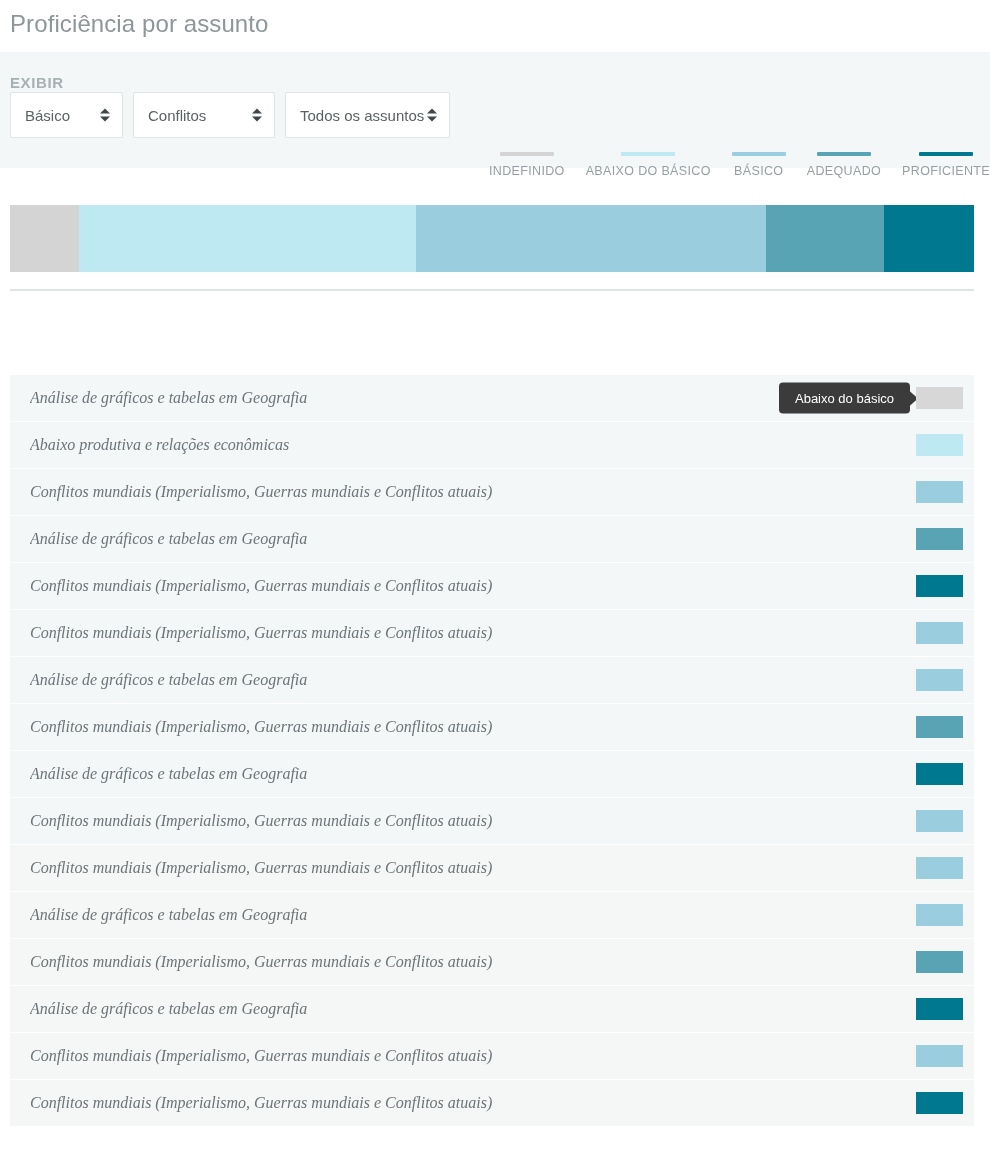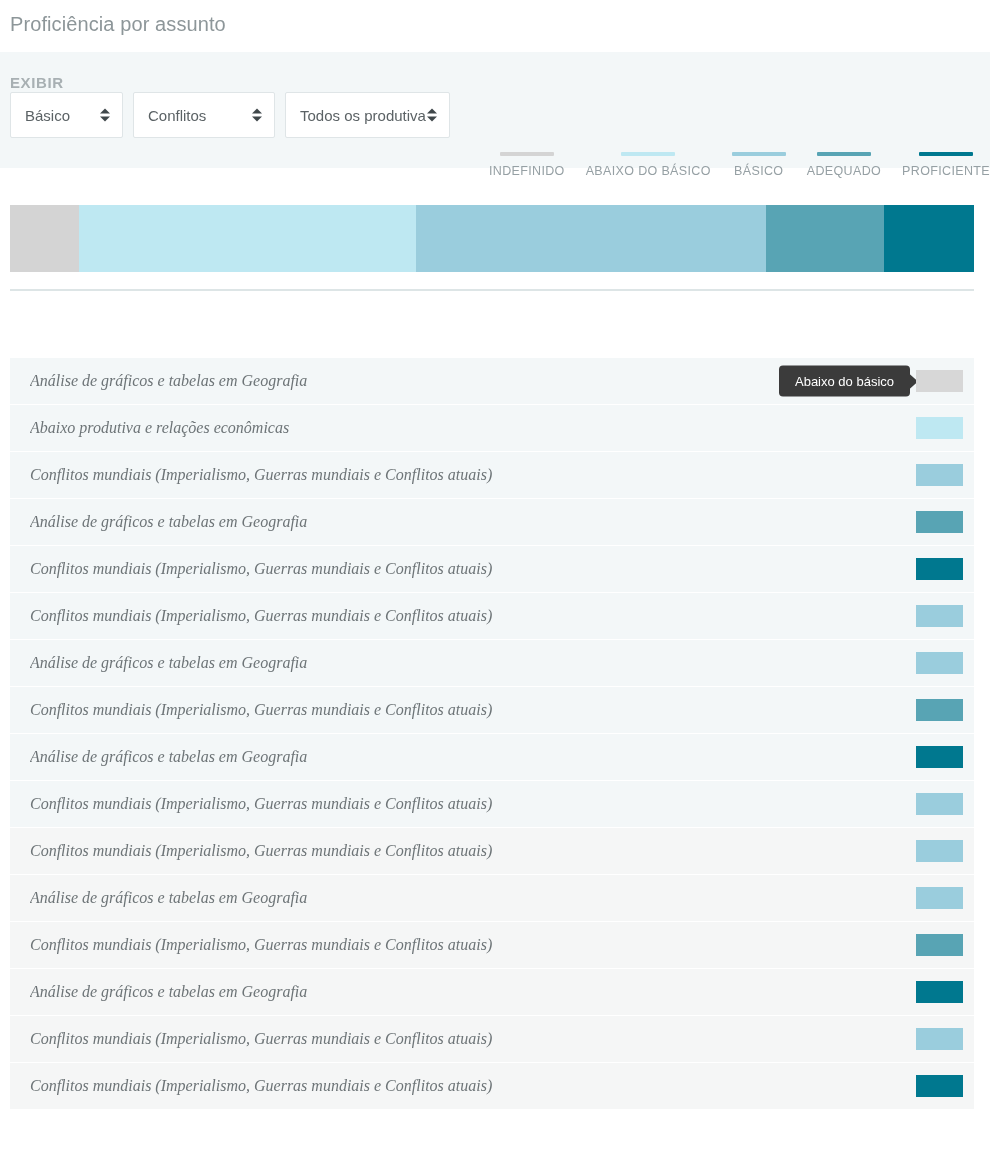--- a/index.html
+++ b/index.html
@@ -12,21 +12,21 @@
   }
   .page{position:relative;width:990px;height:1150px;}
 
   
   .titlebar{
     position:absolute;left:0;top:0;width:990px;height:52px;
     background:#ffffff;
   }
   .page-title{
     position:absolute;left:10px;top:2px;
-    font-size:20px;font-weight:400;color:#8d9699;
+    font-size:24px;font-weight:400;color:#8d9699;
     letter-spacing:.1px;line-height:44px;white-space:nowrap;
   }
 
   
   .filterband{
     position:absolute;left:0;top:52px;width:990px;height:116px;
     background:#f3f7f8;
   }
   .exibir-label{
     position:absolute;left:10px;top:22px;
@@ -107,21 +107,21 @@
   }
   .tab.t0{width:121px;}
   .tab.t1{width:157px;}
   .tab.t2{width:113px;}
   .tab.t3{width:113px;}
   .tab.t4{width:134px;}
   .tab.active{background:#41a3cd;color:#ffffff;}
 
   
   .rows{
-    position:absolute;left:10px;top:358px;width:964px;
+    position:absolute;left:10px;top:375px;width:964px;
   }
   .row{
     position:relative;height:46px;width:964px;
     margin-bottom:1px;
     display:flex;align-items:center;
   }
   .row.bg-a{background:#f3f7f8;}
   .row.bg-b{background:#f5f6f6;}
   .row-label{
     margin-left:20px;
@@ -168,21 +168,21 @@
           </span>
       </div>
       <div class="select w2">
         <span class="select-value">Conflitos</span>
         <span class="select-arrows">
             <i class="up"></i>
             <i class="dn"></i>
           </span>
       </div>
       <div class="select w3">
-        <span class="select-value">Todos os produtiva</span>
+        <span class="select-value">Todos os assuntos</span>
         <span class="select-arrows">
             <i class="up"></i>
             <i class="dn"></i>
           </span>
       </div>
     </div>
 
     <div class="legend" id="legend">
         <div class="legend-item">
           <div class="legend-swatch" style="background: rgb(212, 212, 212);"></div>

